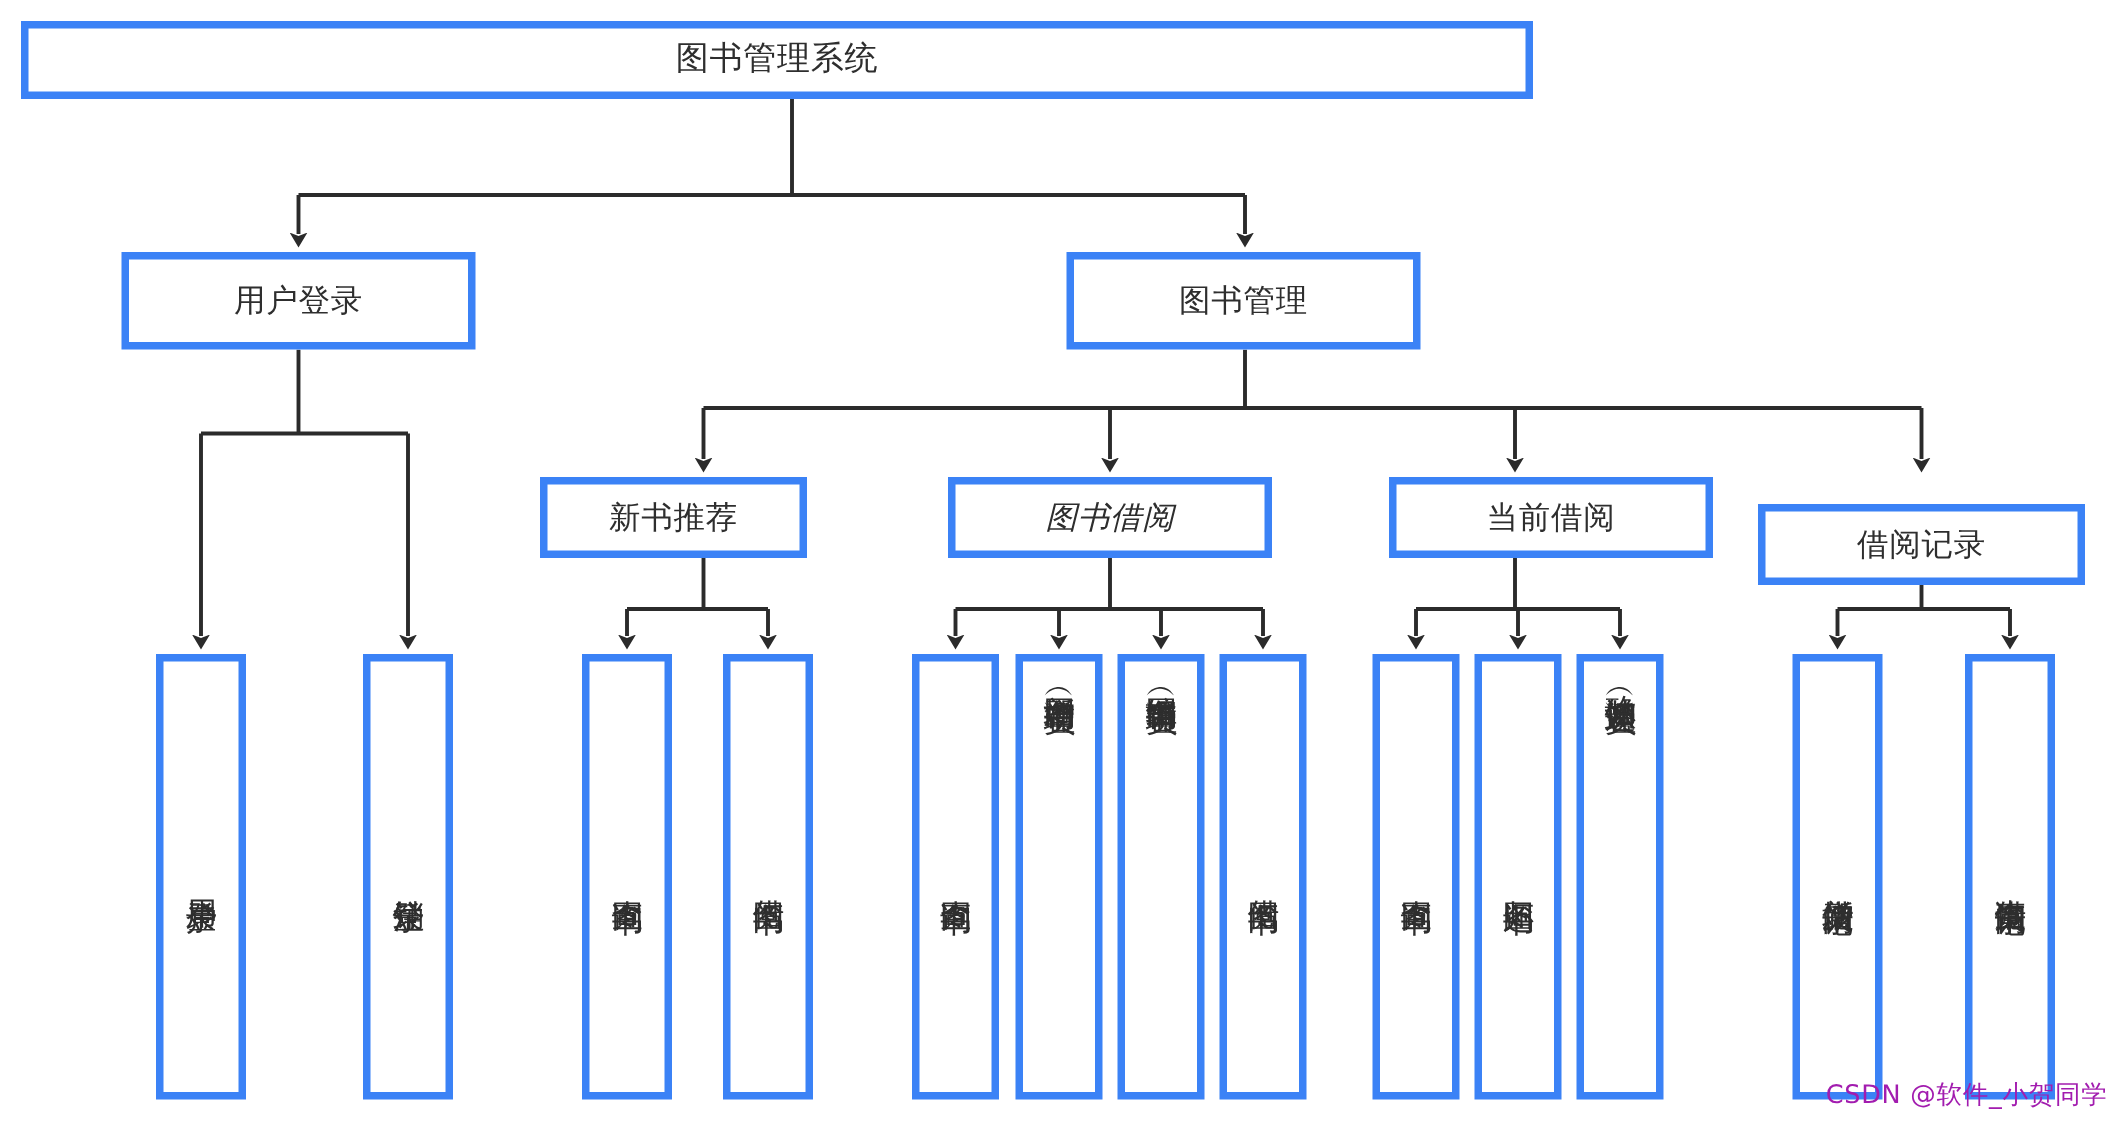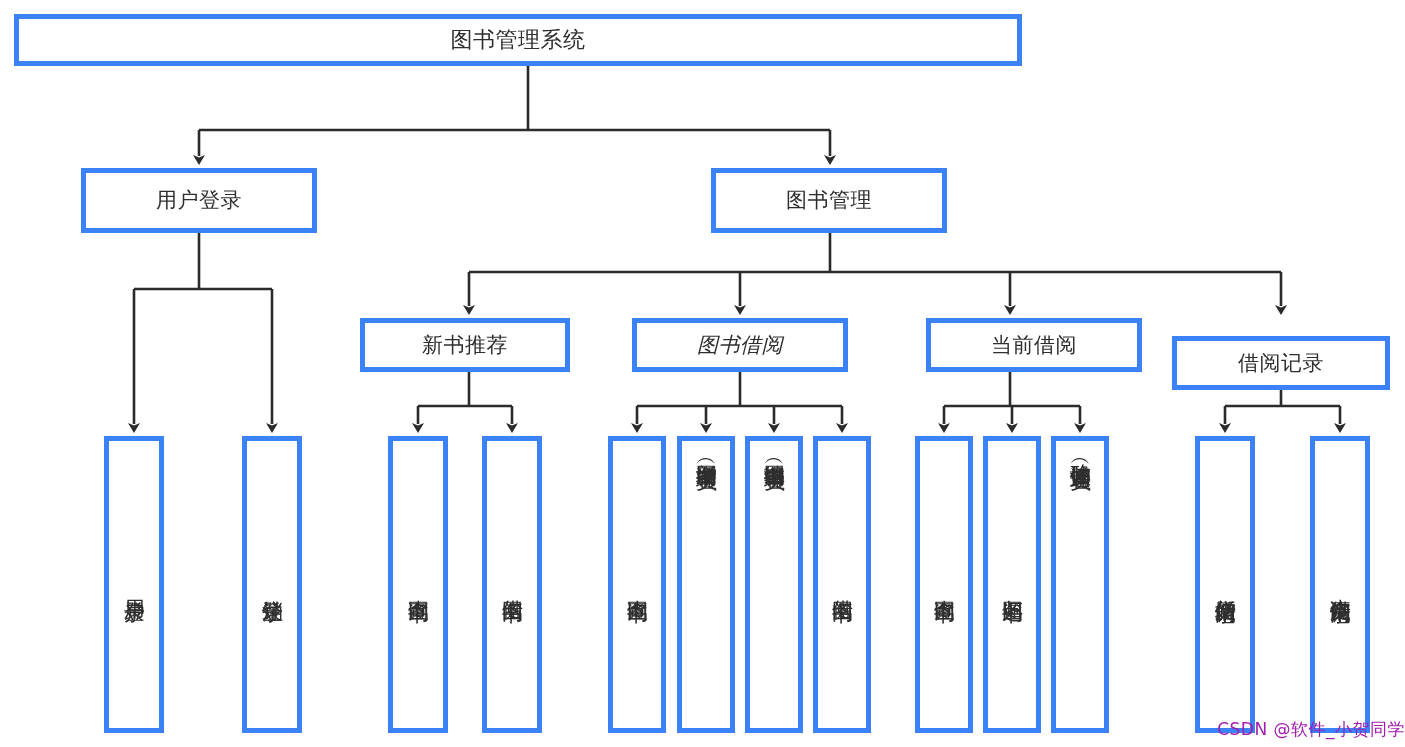--- a/index.html
+++ b/index.html
@@ -135,21 +135,21 @@
     <span class="label">图书管理系统</span>
   </div>
 
   <div class="node node-l1" style="left:81px; top:168px; width:236px; height:65px;">
     <span class="label">用户登录</span>
   </div>
   <div class="node node-l1" style="left:711px; top:168px; width:236px; height:65px;">
     <span class="label">图书管理</span>
   </div>
 
-  <div class="node node-l2" style="left:360px; top:318px; width:210px; height:54px;">
+  <div class="node node-l2" style="left:360px; top:318px; width:178px; height:54px;">
     <span class="label">新书推荐</span>
   </div>
   <div class="node node-l2" style="left:632px; top:318px; width:216px; height:54px;font-style:italic;">
     <span class="label">图书借阅</span>
   </div>
   <div class="node node-l2" style="left:902px; top:318px; width:216px; height:54px;margin-left:24px;">
     <span class="label">当前借阅</span>
   </div>
   <div class="node node-l2" style="left:1172px; top:336px; width:218px; height:54px;">
     <span class="label">借阅记录</span>

